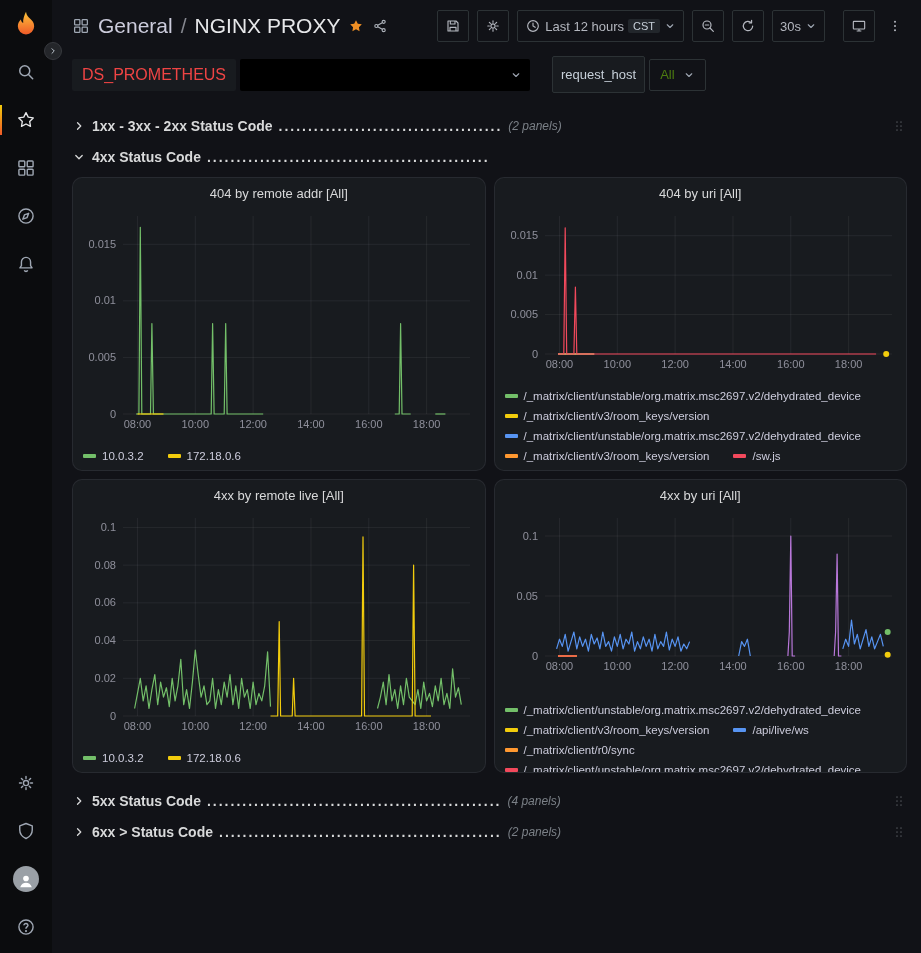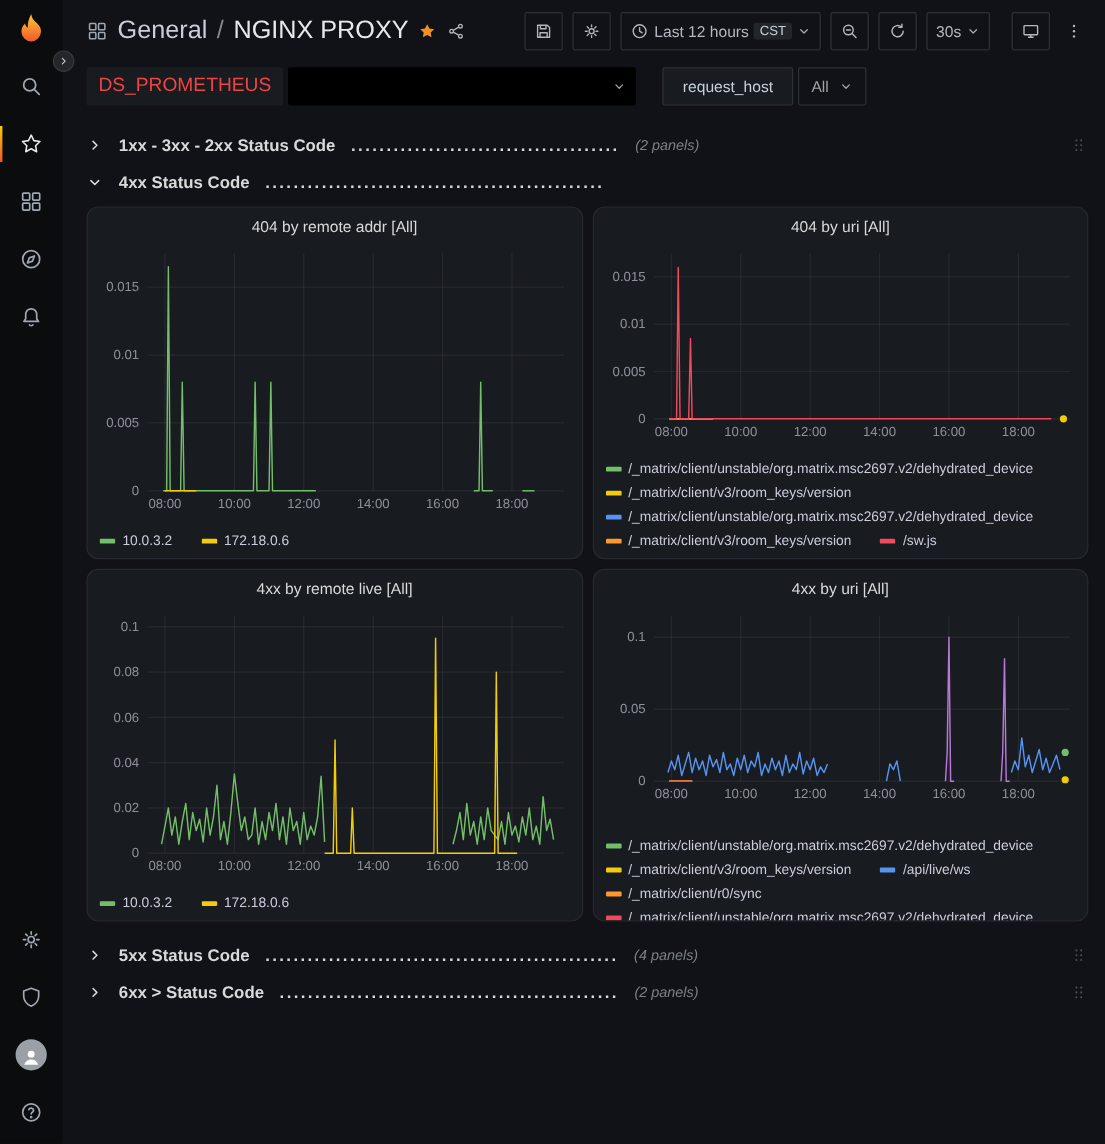--- a/index.html
+++ b/index.html
@@ -45,30 +45,30 @@
     color:#b4b7bf;font-size:13px;font-family:inherit;cursor:pointer;white-space:nowrap}
   .tbtn.borderless{border:none;min-width:24px;padding:0 2px}
   .tbtn.tv{margin-left:10px}
   .tz-badge{background:#22262b;border-radius:2px;padding:1px 5px;font-size:11px;color:#c7d0d9}
 
   
   .submenu{flex:none;display:flex;align-items:center;padding:4px 14px 10px 20px;gap:4px}
   .var-label{color:#ef4444;font-size:16px;font-weight:400;height:32px;display:flex;align-items:center;
     padding:0 10px;background:#181b1f;border-radius:2px;cursor:pointer}
   .var-select{height:32px;display:flex;align-items:center;gap:8px;padding:0 8px;border-radius:2px;
-    color:#a3a3a3;font-size:13px;cursor:pointer}
+    color:#4d7c0f;font-size:13px;cursor:pointer}
   .var-select.black{width:290px;background:#000;justify-content:flex-end}
   .var-select.bordered{border:1px solid #2c3235;background:#111217;padding:0 10px}
-  .var-chip{height:32px;display:flex;align-items:center;padding:0 16px;margin-left:18px;
+  .var-chip{height:37px;display:flex;align-items:center;padding:0 8px;margin-left:18px;
     border:1px solid #2c3235;border-radius:2px;background:#181b1f;color:#c7d0d9;font-size:13px}
   .caret{color:#9fa7b3}
 
   
   .dash{flex:1;overflow:hidden;padding:6px 14px 0 20px}
-  .row-head{height:28px;display:flex;align-items:center;gap:13px;color:#d8d9da;cursor:pointer;margin:3px 0}
+  .row-head{height:28px;display:flex;align-items:center;gap:6px;color:#d8d9da;cursor:pointer;margin:3px 0}
   .row-chevron{color:#d8d9da}
   .row-title{font-size:14px;font-weight:600;white-space:nowrap}
   .row-dots{font-size:14px;font-weight:600;letter-spacing:2px;white-space:nowrap;overflow:hidden;flex:0 1 auto}
   .row-count{font-size:12px;font-style:italic;color:#7b8087;white-space:nowrap}
   .row-drag{margin-left:auto;color:#4a4d52;cursor:grab}
 
   .panel-grid{display:grid;grid-template-columns:1fr 1fr;gap:8px;margin:6px 0 14px}
   .panel{background:#181b1f;border:1px solid rgba(204,204,220,0.09);border-radius:10px;height:294px;
     overflow:hidden;display:flex;flex-direction:column}
   .panel-header{height:30px;flex:none;display:flex;align-items:center;justify-content:center;

